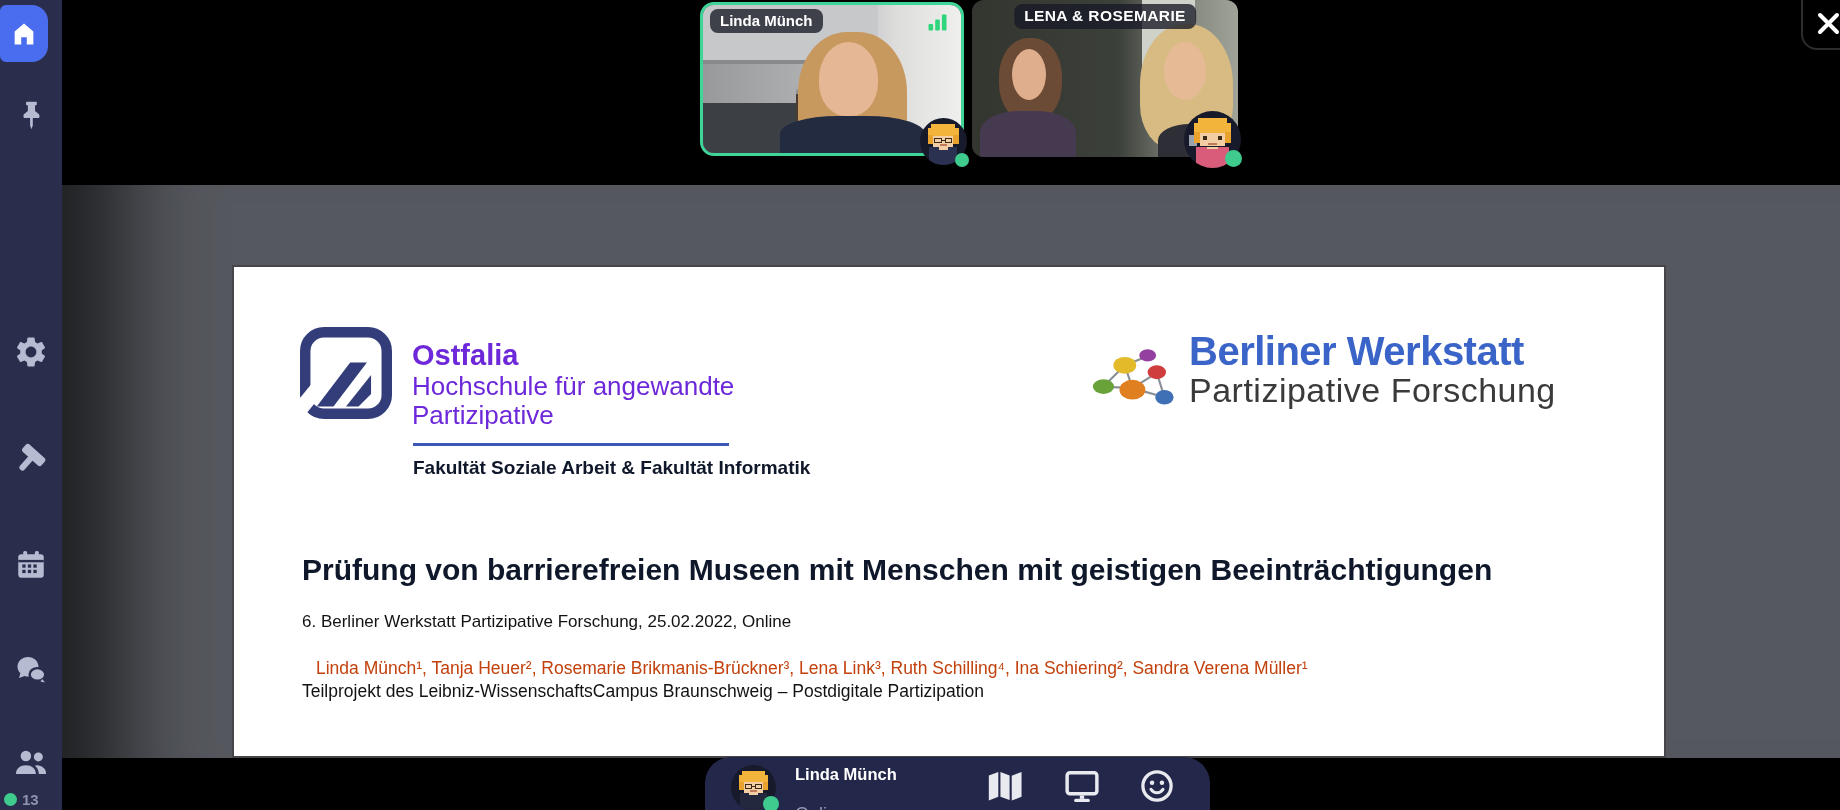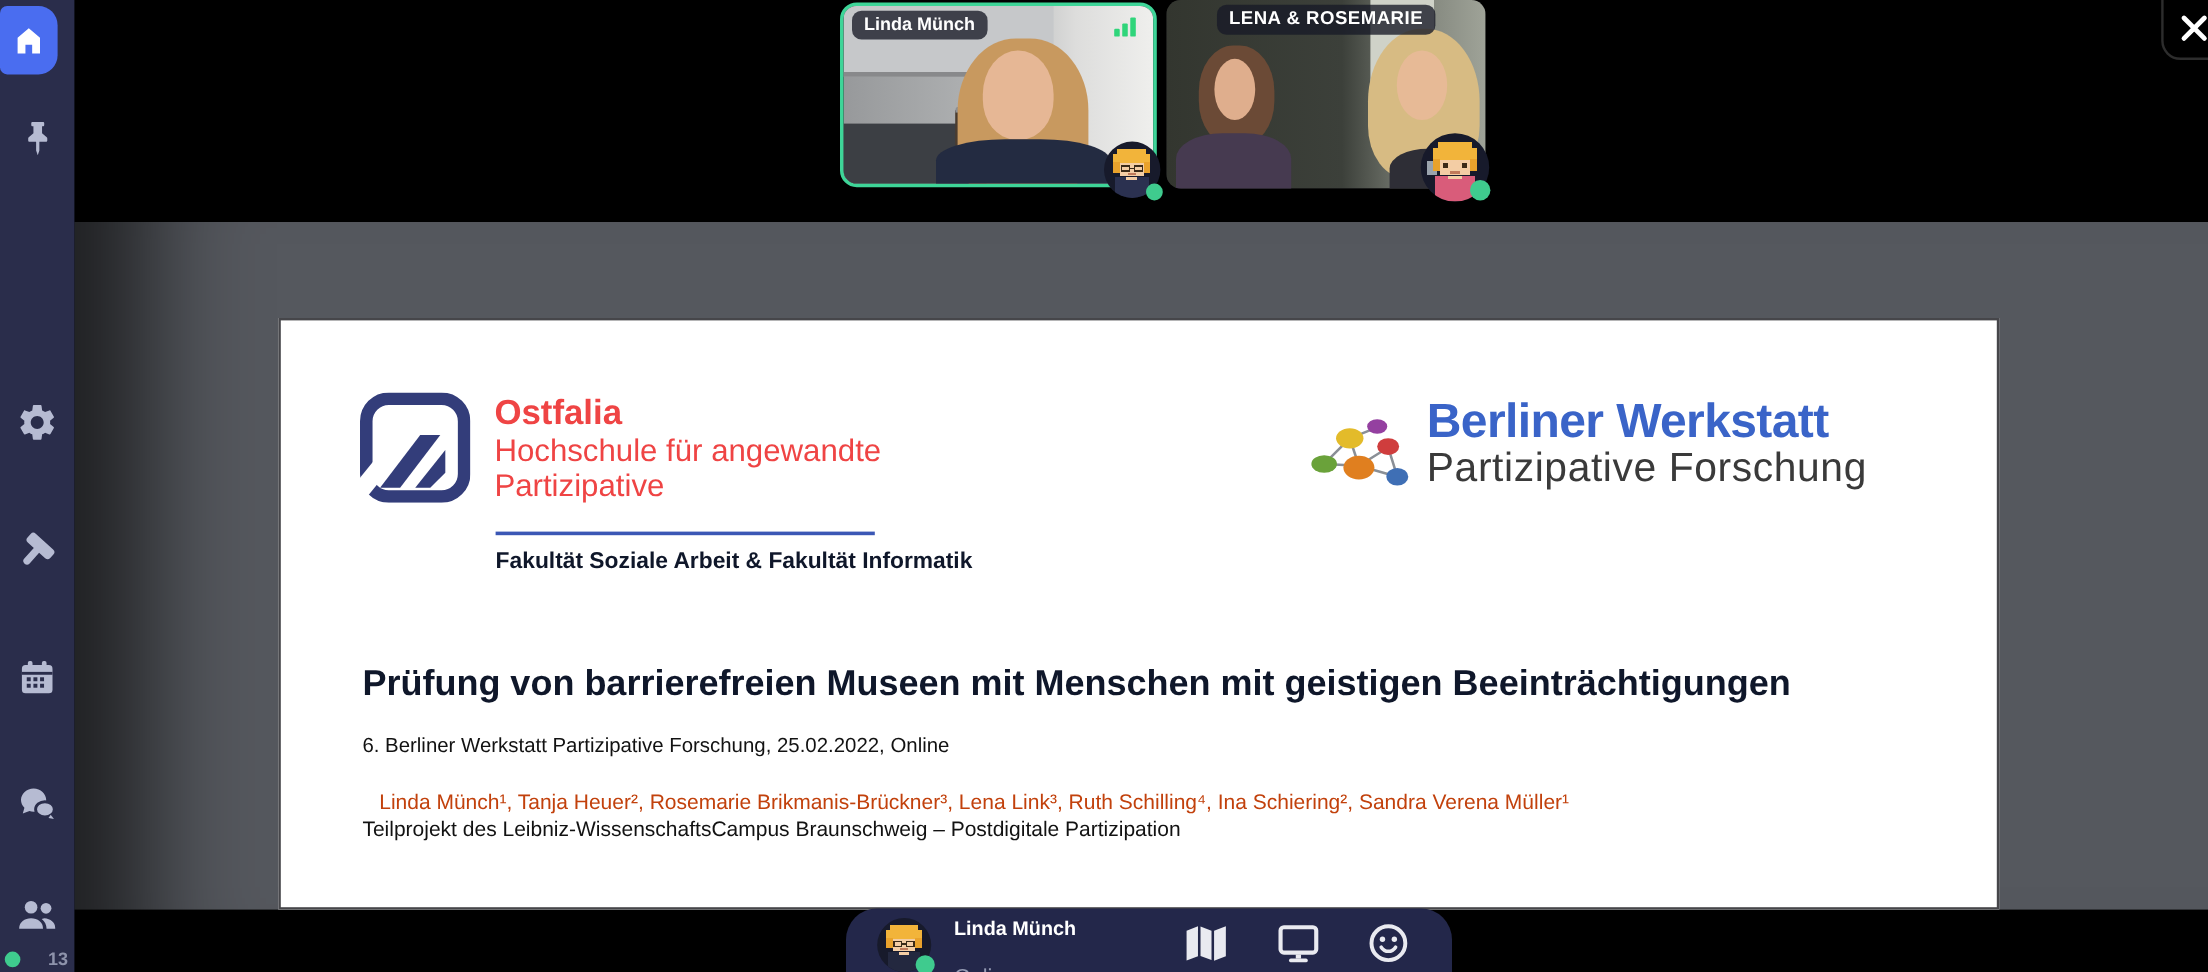--- a/index.html
+++ b/index.html
@@ -11,21 +11,21 @@
   
   .gray-area{position:absolute;left:62px;top:185px;width:1778px;height:573px;background:#55585e;
              box-shadow:inset 150px 0 90px -90px rgba(0,0,0,.65);}
 
   
   .slide{position:absolute;left:170px;top:80px;width:1434px;height:493px;background:#fff;
          border:2px solid #46464a;overflow:hidden;}
   .slide *{position:absolute;margin:0;}
 
   .ost-mark{left:66px;top:60px;width:92px;height:92px;}
-  .ost-text{left:178px;top:60px;color:#ef4444;position:absolute;}
+  .ost-text{left:178px;top:71px;color:#6d28d9;position:absolute;}
   .ost-text div{position:static;}
   .ost-title{font-size:29px;font-weight:700;line-height:34px;}
   .ost-sub{font-size:26px;line-height:29px;}
   .ost-rule{left:179px;top:176px;width:316px;height:3px;background:#3b57b5;}
   .ost-fac{left:179px;top:190px;font-size:19px;font-weight:700;color:#0f172a;white-space:nowrap;}
 
   .bw-logo{left:855px;top:78px;width:520px;height:70px;}
   .bw-mark{left:0;top:2px;width:96px;height:64px;}
   .bw-text{left:100px;top:-14px;position:absolute;white-space:nowrap;}
   .bw-text div{position:static;}
@@ -100,21 +100,21 @@
   .home-btn{position:absolute;left:0;top:5px;width:48px;height:57px;background:#4a6df0;
             border-radius:6px 16px 16px 6px;display:flex;align-items:center;justify-content:center;cursor:pointer;}
   .side-icon{position:absolute;left:13px;width:36px;height:36px;color:#b6bbd2;cursor:pointer;}
   .side-icon svg{width:100%;height:100%;}
   .icon-pin{top:98px;}
   .icon-gear{top:334px;}
   .icon-hammer{top:440px;}
   .icon-calendar{top:547px;}
   .icon-chat{top:651px;}
   .icon-people{top:744px;}
-  .online{position:absolute;left:4px;top:791px;display:flex;align-items:center;gap:23px;}
+  .online{position:absolute;left:4px;top:791px;display:flex;align-items:center;gap:5px;}
   .online .status-dot{position:static;width:13px;height:13px;}
   .online span{font-size:15px;font-weight:700;color:#8e93ab;}
 </style>
 </head>
 <body>
 
 <div class="stage">
 
   <div class="gray-area">
     <div class="slide">

